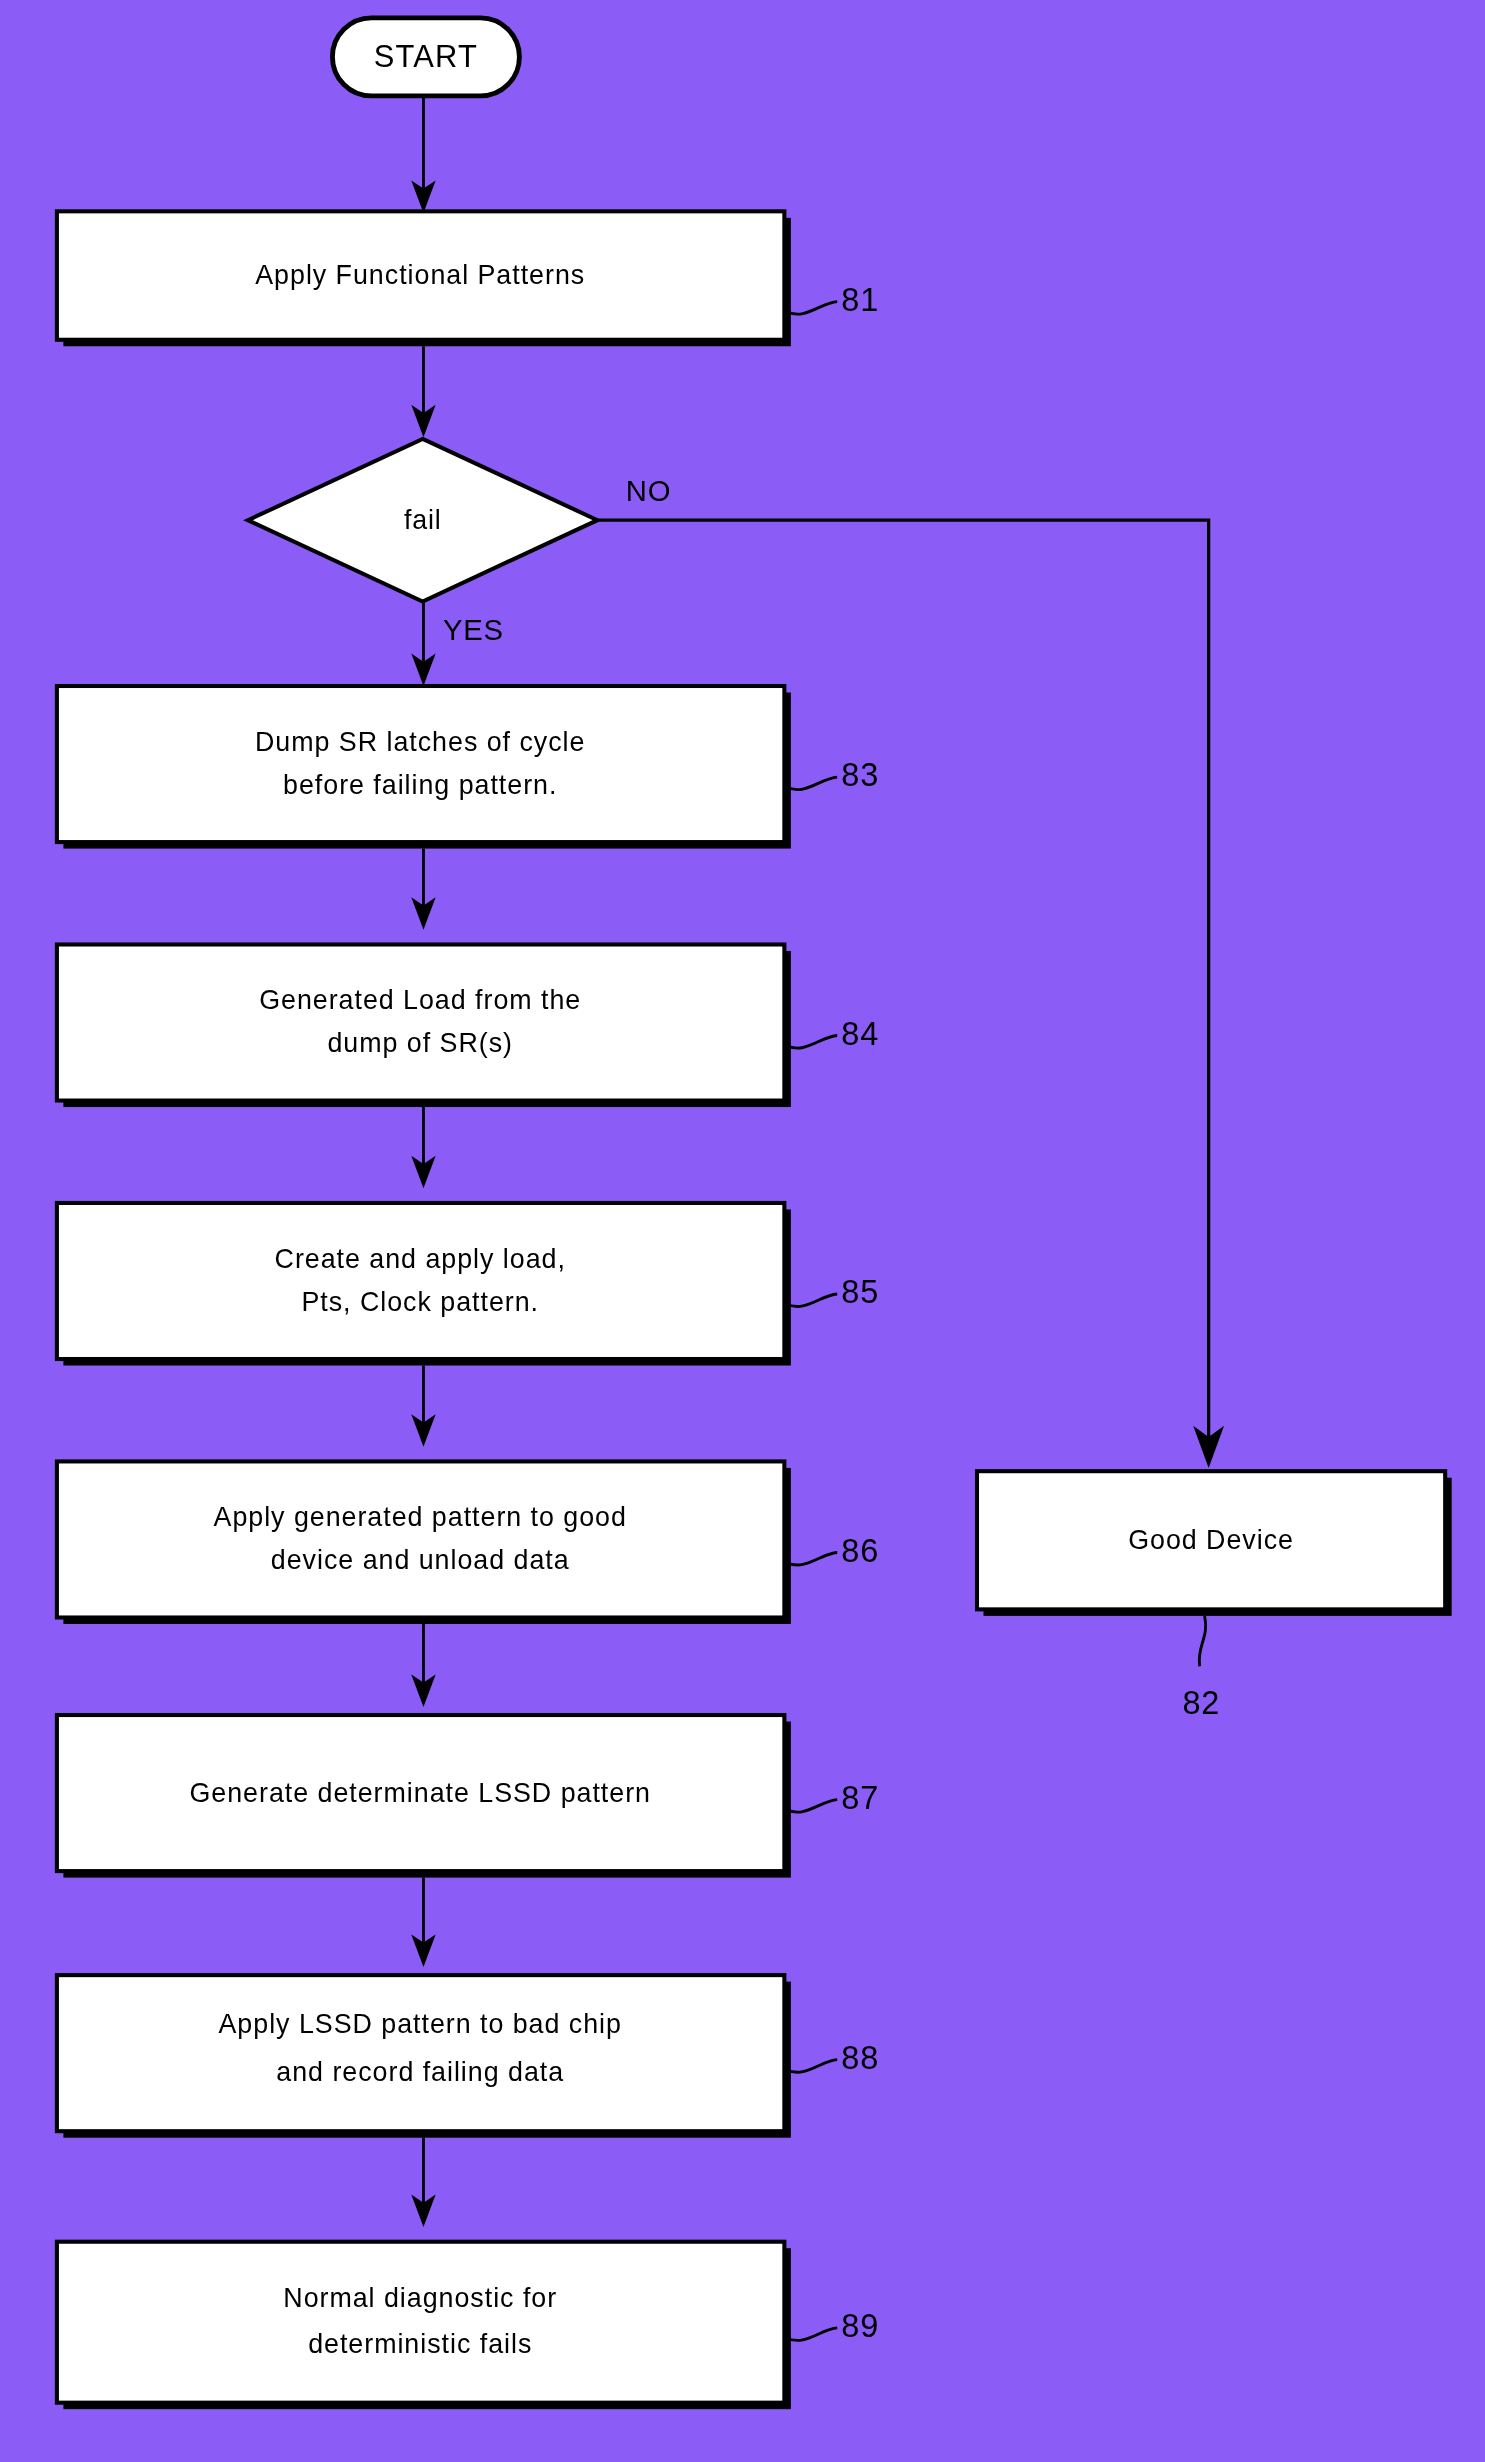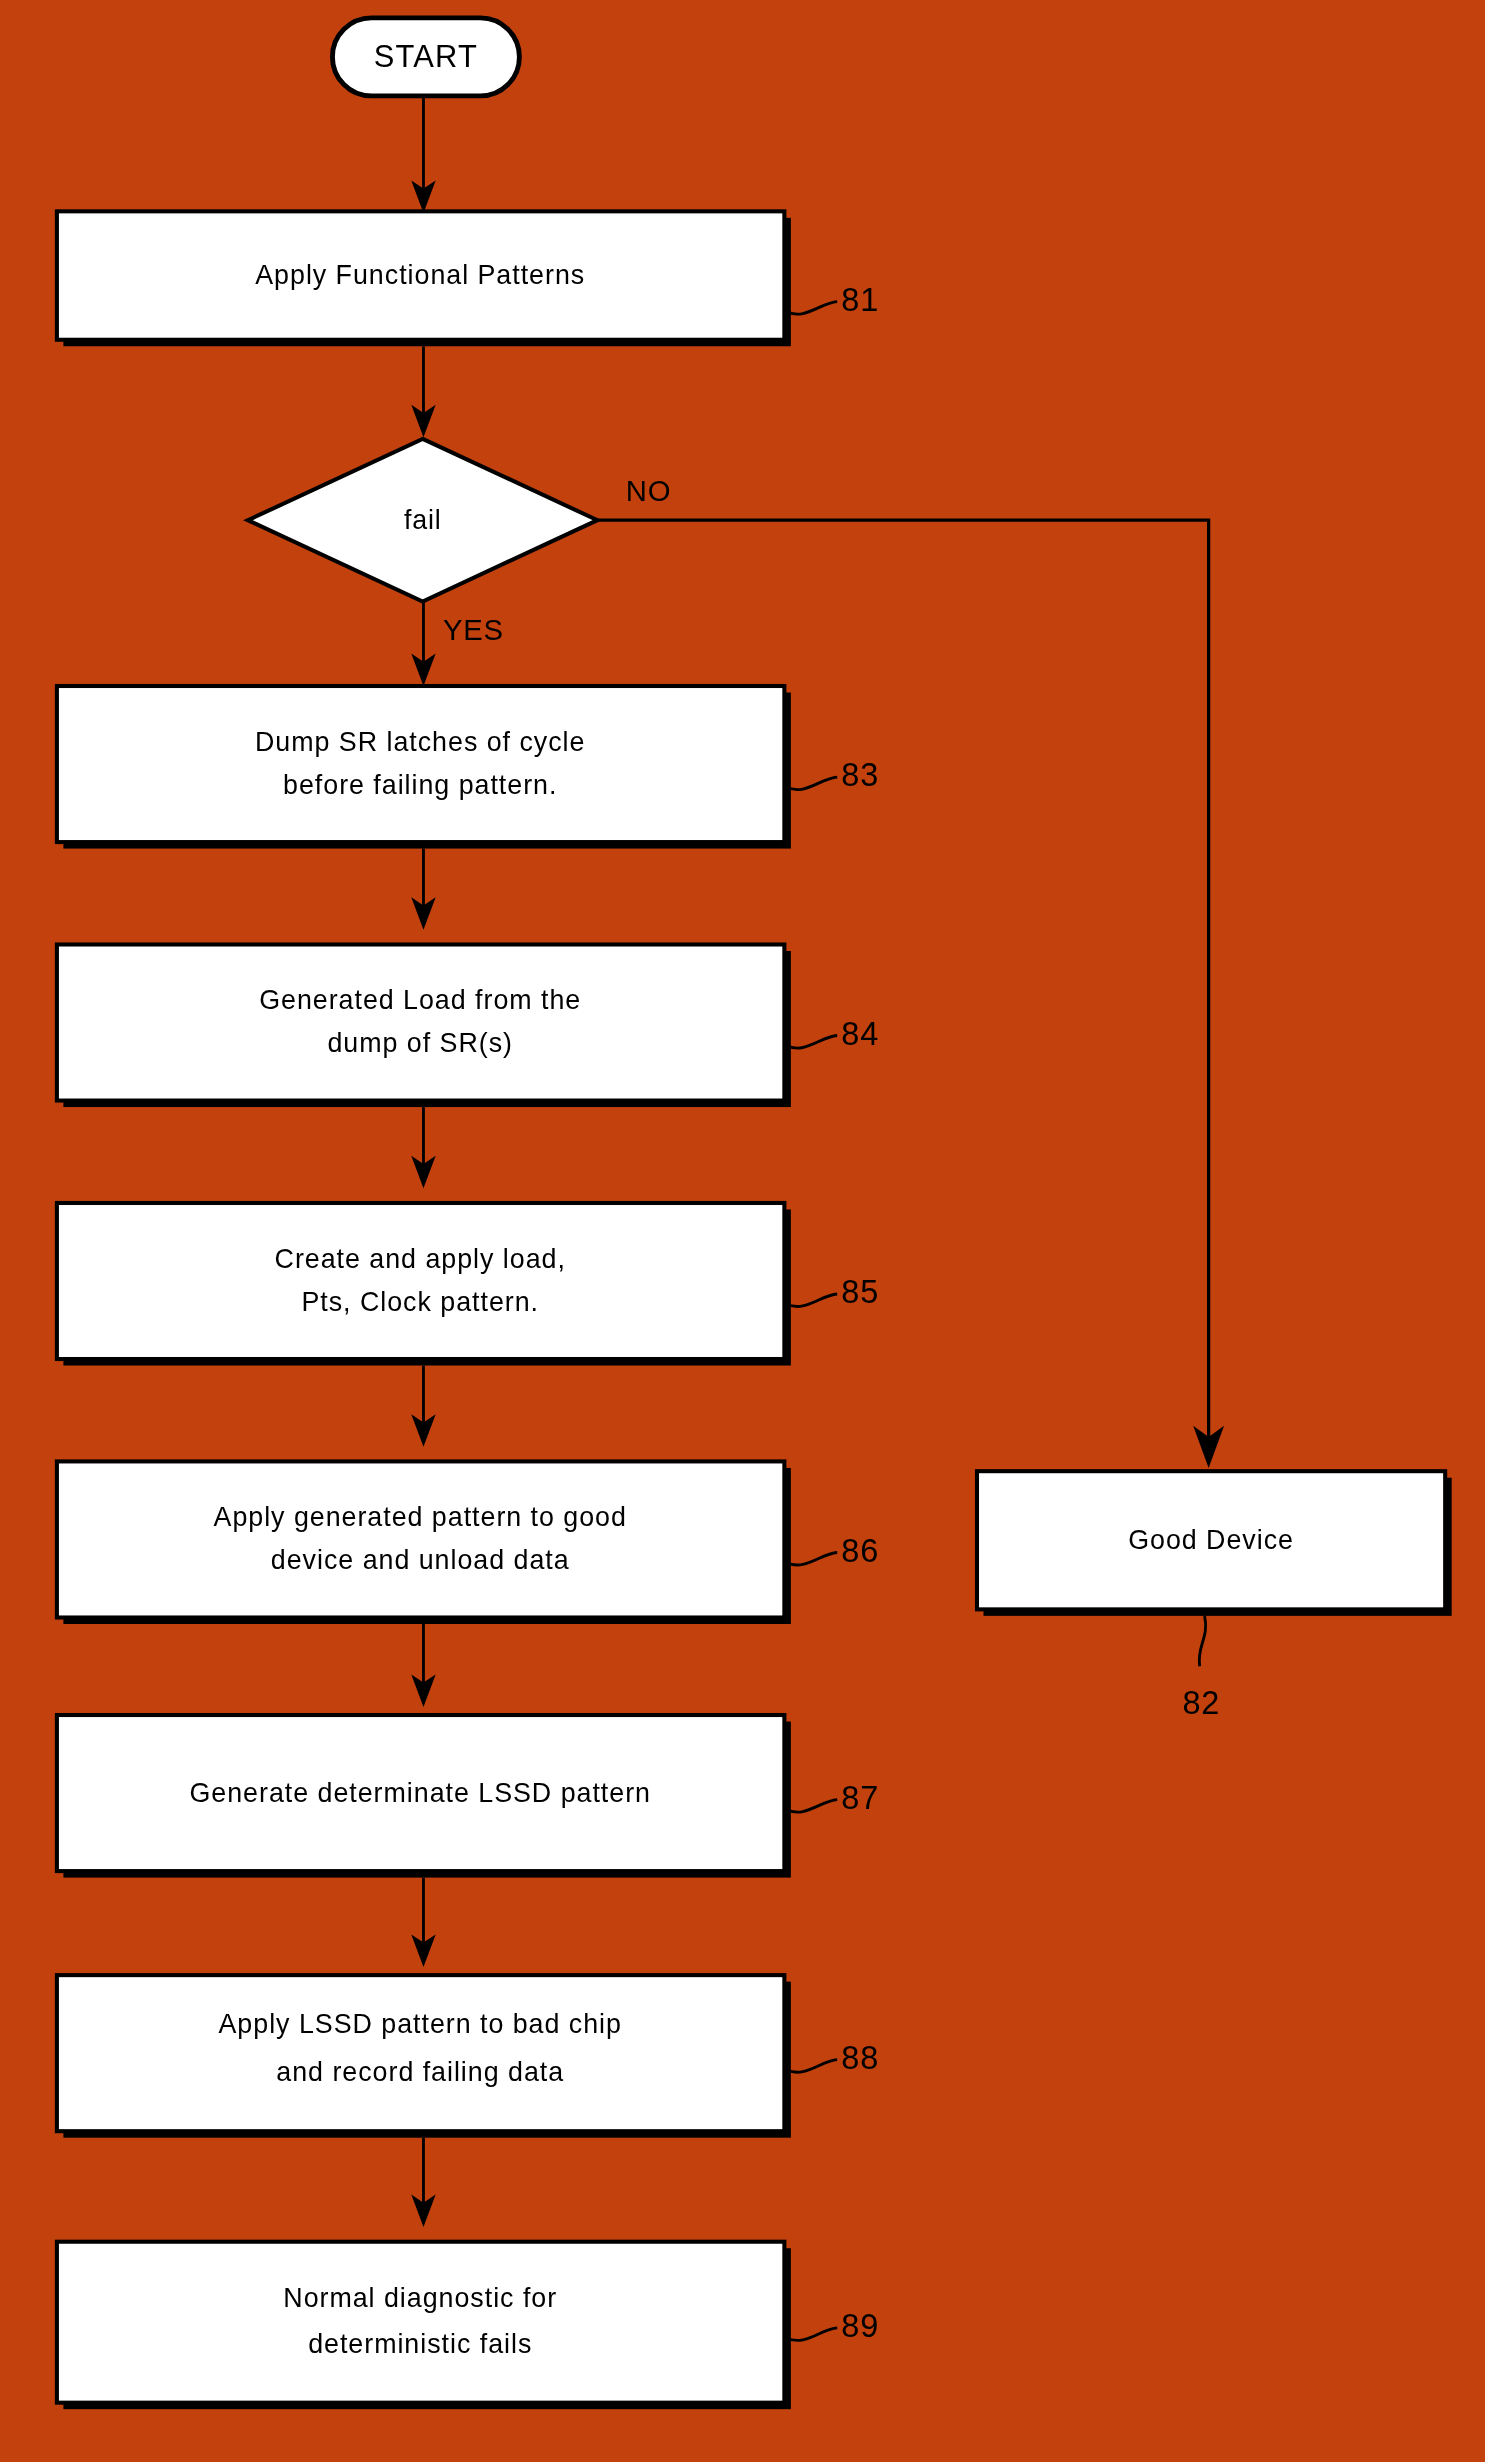--- a/index.html
+++ b/index.html
@@ -7,21 +7,21 @@
     padding: 0;
     background: #ffffff;
   }
   body {
     font-family: "Liberation Sans", sans-serif;
   }
   #canvas {
     position: relative;
     width: 1485px;
     height: 2462px;
-    background: #c2410c;
+    background: #8b5cf6;
     overflow: hidden;
   }
   #flow-svg {
     position: absolute;
     top: 0;
     left: 0;
     width: 1485px;
     height: 2462px;
     display: block;
   }

